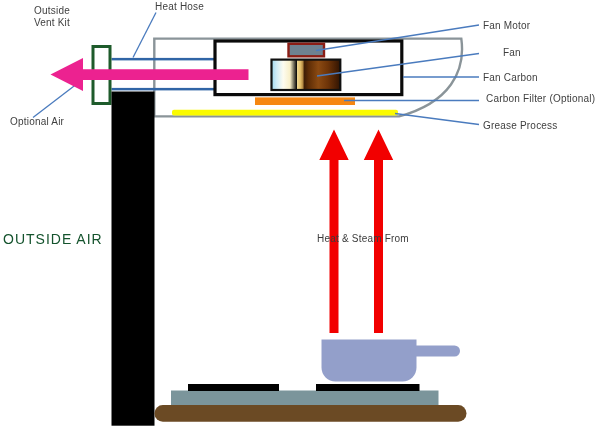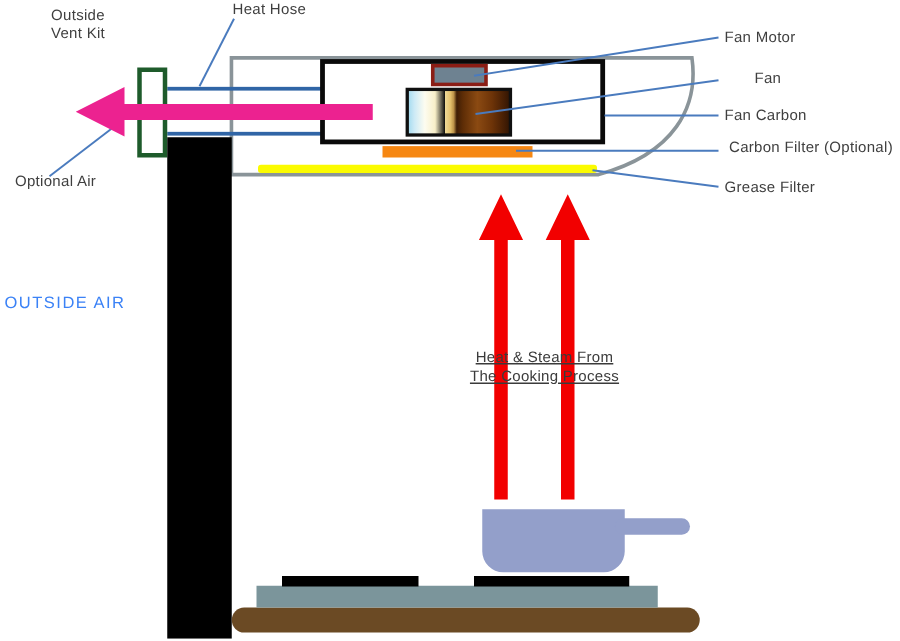--- a/index.html
+++ b/index.html
@@ -7,23 +7,23 @@
     position:relative;width:600px;height:427px;background:#ffffff;
     font-family:"Liberation Sans", sans-serif;overflow:hidden;
   }
   #diagram-svg{position:absolute;left:0;top:0;z-index:1;}
   .lbl{
     position:absolute;z-index:2;font-size:10px;line-height:11.5px;
     color:#3f3f3f;letter-spacing:0.2px;white-space:nowrap;
   }
   .lbl.center{text-align:center;white-space:normal;}
   #outside-air-label{
-    font-size:11px;color:#3b82f6;letter-spacing:1px;font-weight:400;
+    font-size:14px;color:#14532d;letter-spacing:1px;font-weight:400;margin-top:37px;
   }
-  #heat-steam-label{width:120px;line-height:12.5px;color:#3b3b3b;text-decoration:underline;}
+  #heat-steam-label{width:120px;line-height:12.5px;color:#3b3b3b;}
 </style>
 </head>
 <body>
 
 <div id="stage">
 
   <svg id="diagram-svg" width="600" height="427" viewBox="0 0 600 427">
     <defs>
       <linearGradient id="fanGrad" x1="0" y1="0" x2="1" y2="0">
         <stop offset="0%" stop-color="#9fd9ee"></stop>
@@ -100,20 +100,19 @@
   <div class="lbl" id="outside-air-label" style="left:3px;top:197px;">OUTSIDE AIR</div>
 
   <div class="lbl" style="left:483px;top:20px;">Fan Motor</div>
 
   <div class="lbl" style="left:483px;top:47px;margin-left:20px;">Fan</div>
 
   <div class="lbl" style="left:483px;top:71.5px;">Fan Carbon</div>
 
   <div class="lbl" style="left:486px;top:92.5px;">Carbon Filter (Optional)</div>
 
-  <div class="lbl" style="left:483px;top:119.5px;">Grease Filter</div>
+  <div class="lbl" style="left:483px;top:119.5px;">Grease Process</div>
 
   <div class="lbl center" id="heat-steam-label" style="left:303px;top:233px;">
     <span>Heat &amp; Steam From</span><br>
-    <span>The Cooking Process</span>
   </div>
 
 </div>
 
 </body></html>

